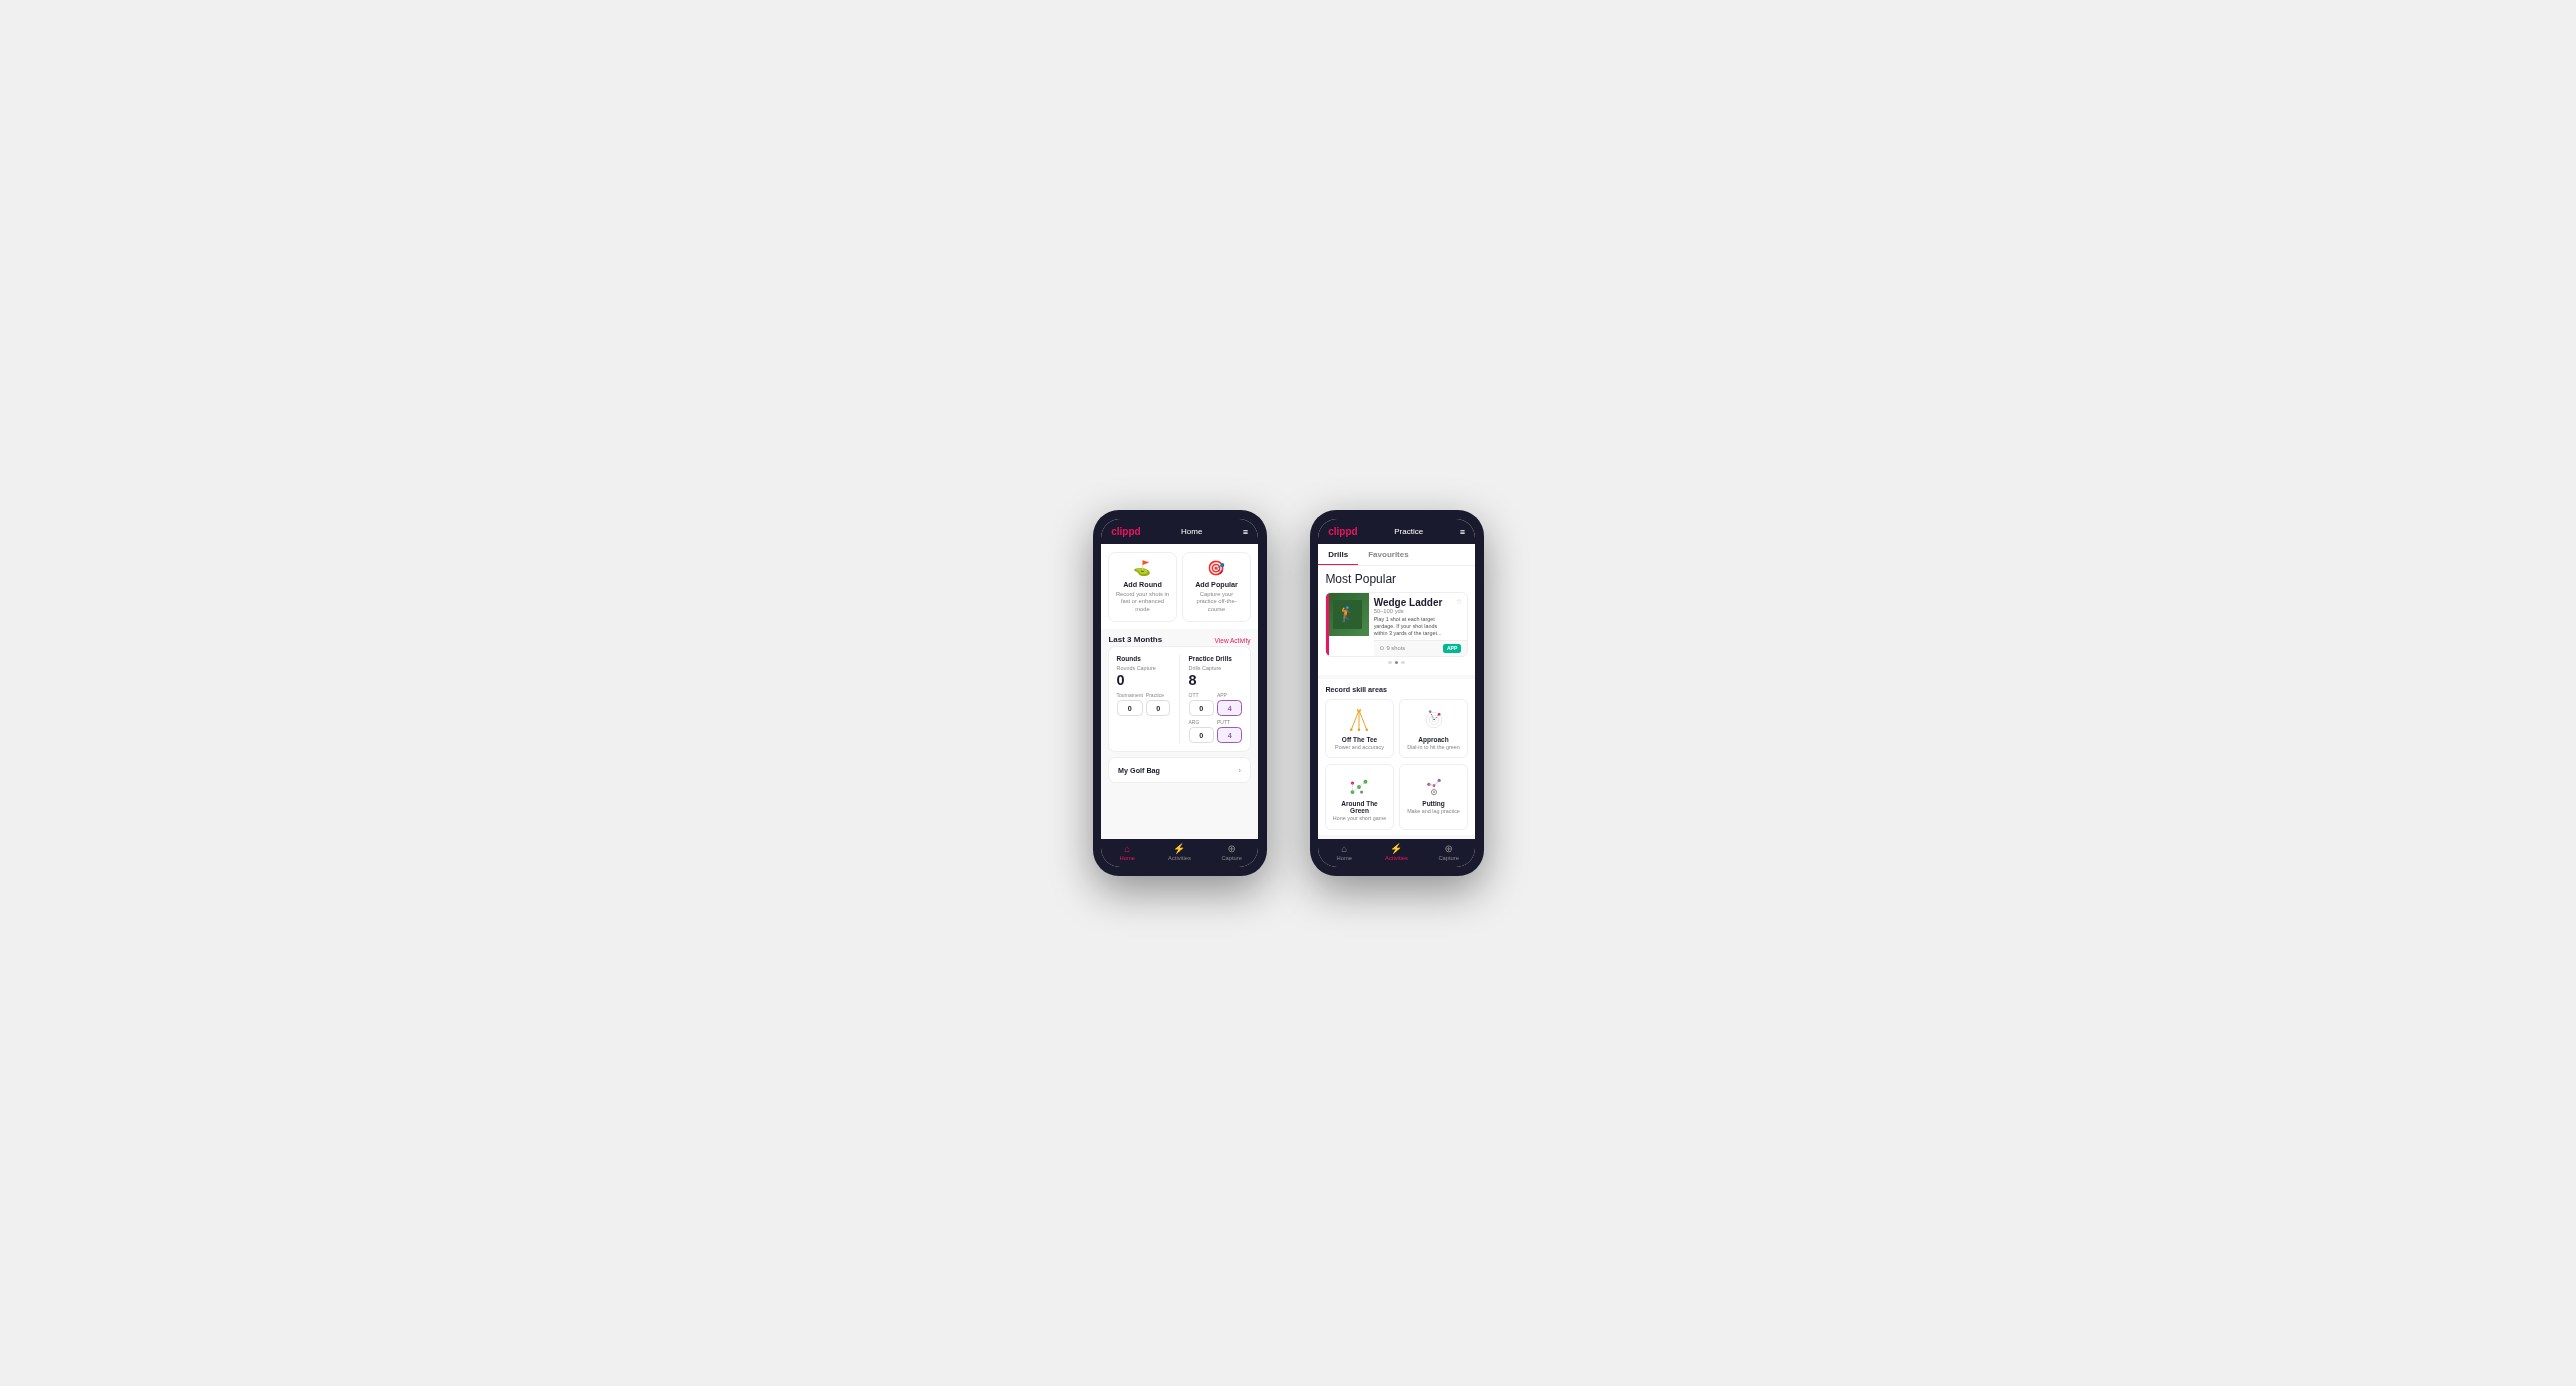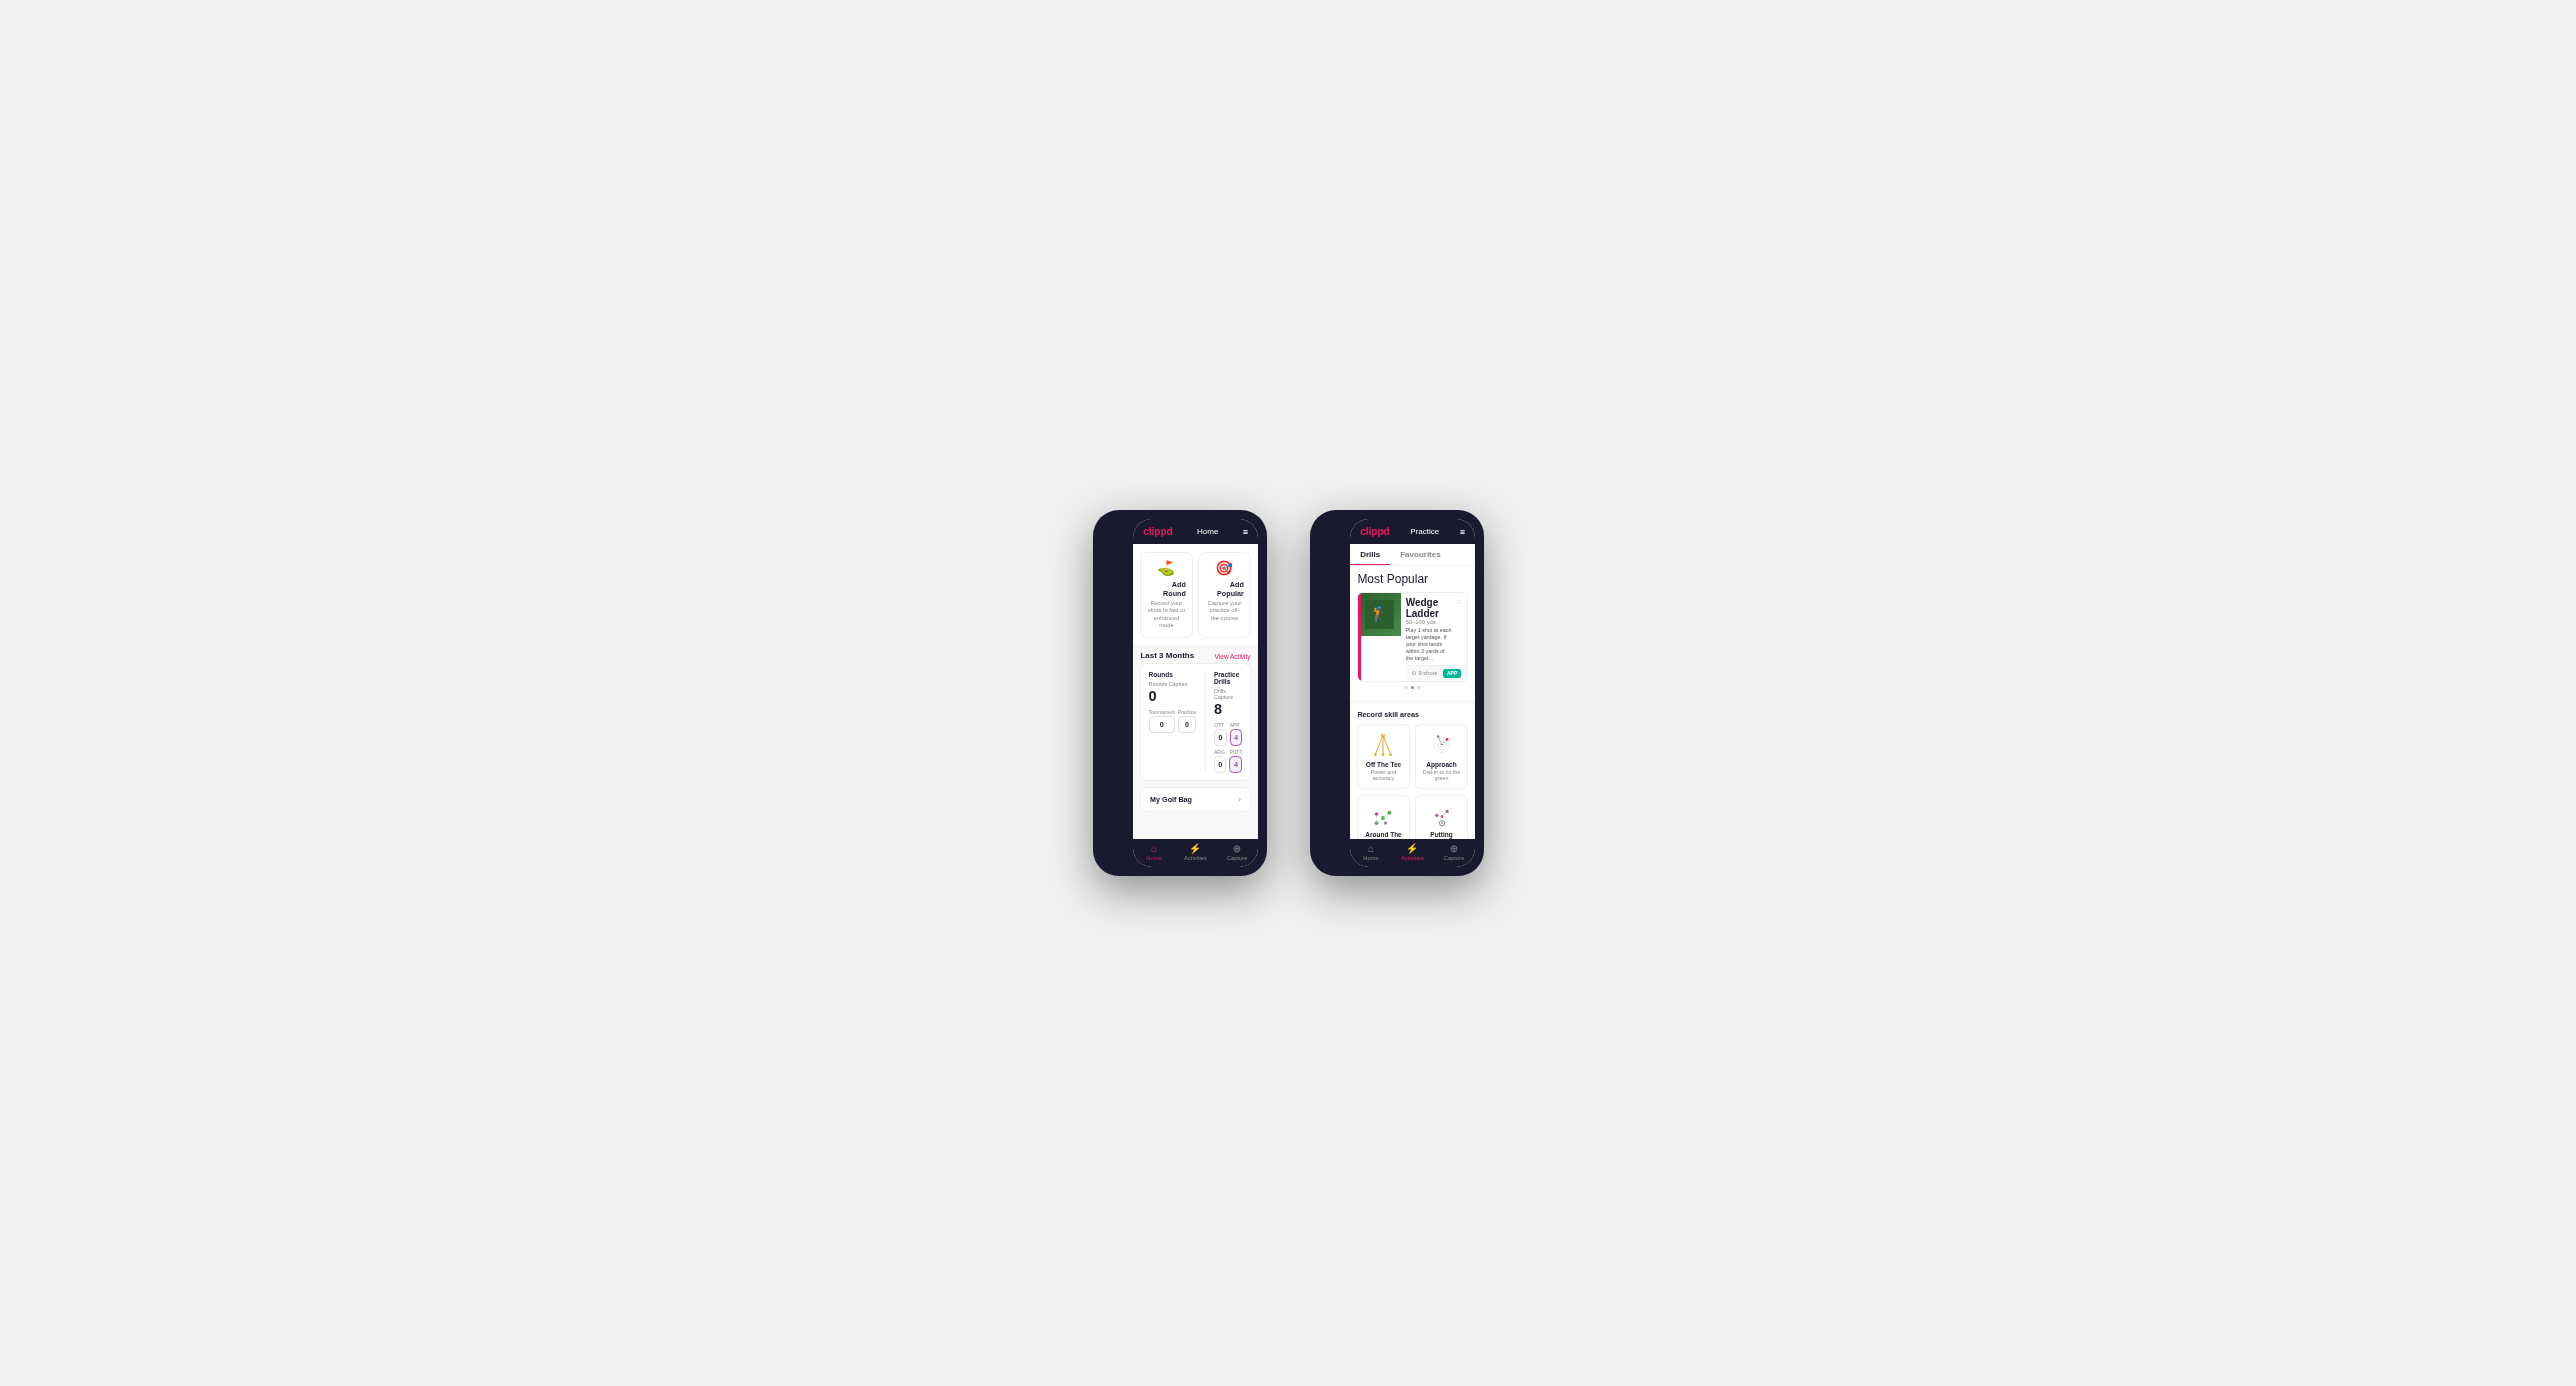--- a/index.html
+++ b/index.html
@@ -26,21 +26,20 @@
       padding: 8.7px;
       box-shadow: 0 14.5px 43px rgba(0,0,0,0.4);
     }
     .phone-screen {
       background: #fff;
       border-radius: 19px;
       overflow: hidden;
       display: flex;
       flex-direction: column;
       height: 348px;
-      margin-left: 32px;
     }
 
     
     .app-header {
       background: #1a1a2e;
       padding: 7.2px 10px;
       display: flex;
       align-items: center;
       justify-content: space-between;
       flex-shrink: 0;

